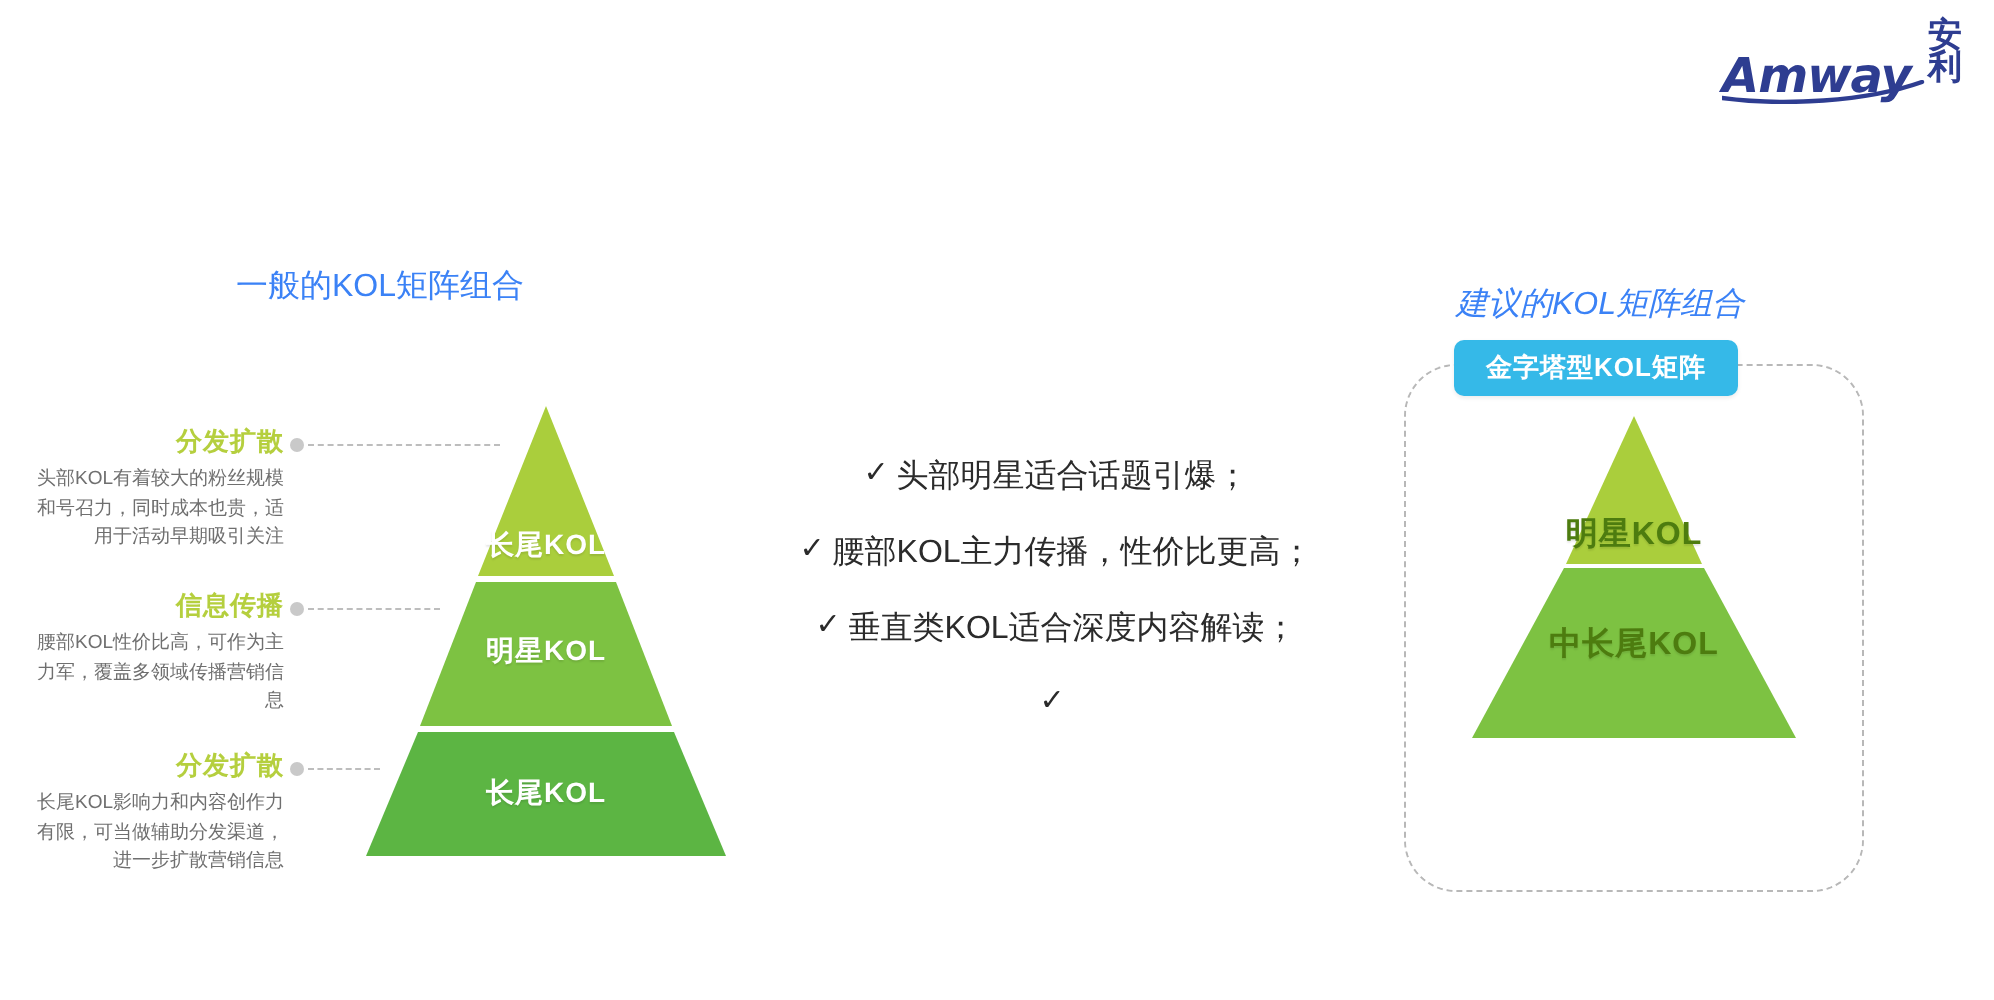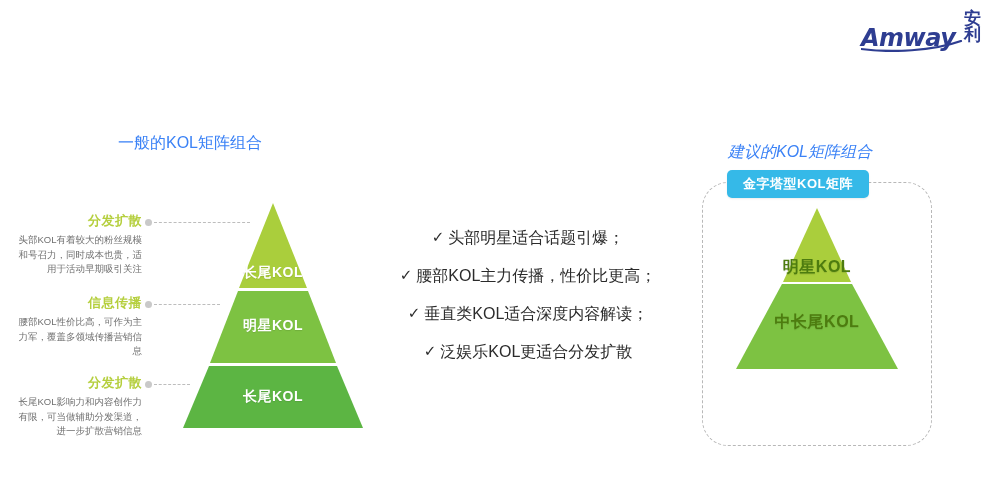--- a/index.html
+++ b/index.html
@@ -208,21 +208,20 @@
     <div class="check-item">
       <span class="check-mark">✓</span>
       <span>腰部KOL主力传播，性价比更高；</span>
     </div>
     <div class="check-item">
       <span class="check-mark">✓</span>
       <span>垂直类KOL适合深度内容解读；</span>
     </div>
     <div class="check-item">
       <span class="check-mark">✓</span>
-      <span>泛娱乐KOL更适合分发扩散</span>
     </div>
   </div>
 
   <div class="right-panel"></div>
   <div class="badge">金字塔型KOL矩阵</div>
 
   <div class="rpyr">
     <div class="rtier r1">
       <svg viewBox="0 0 162 74" preserveAspectRatio="none">
         <polygon points="81,0 115,74 47,74" fill="#aace3c"></polygon>

